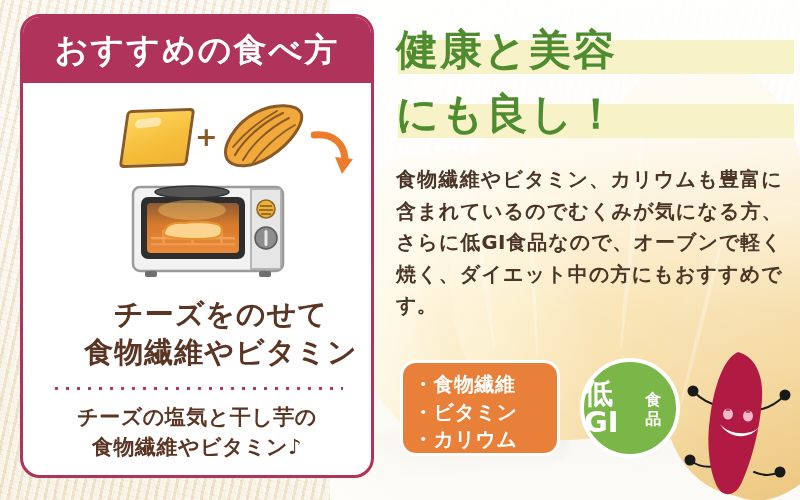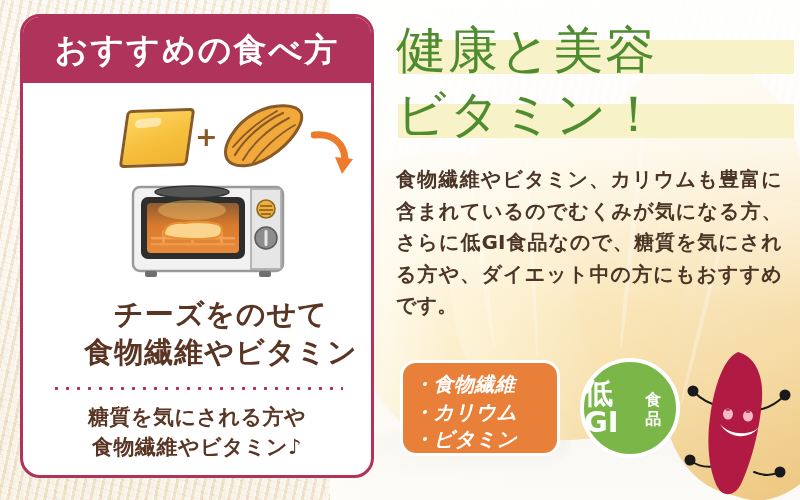--- a/index.html
+++ b/index.html
@@ -116,41 +116,41 @@
   .right{position:absolute;left:396px;top:0;width:404px;height:500px;}
 
   .headline{position:relative;margin-top:18px;}
   .hl-line{
     position:relative;display:block;height:64px;
   }
   .hl-band{
     position:absolute;left:2px;right:6px;bottom:8px;height:34px;background:#f7f2c8;
   }
   .hl-text{
-    position:relative;color:#4f8c2f;font-size:50px;font-weight:normal;letter-spacing:2px;
+    position:relative;color:#4f8c2f;font-size:42px;font-weight:bold;letter-spacing:2px;
     line-height:64px;white-space:nowrap;
   }
 
   .paragraph{
     margin-top:18px;width:386px;color:#4a3527;
     font-size:20px;font-weight:bold;line-height:1.58;letter-spacing:.2px;
     text-align:justify;
   }
 
   
   .badges{position:absolute;left:4px;top:360px;width:400px;height:110px;}
   .nutri-box{
     position:absolute;left:0;top:0;width:160px;height:96px;
     background:#e8803a;border:3px solid #ffffff;border-radius:16px;
     box-sizing:border-box;padding:8px 0 0 10px;
   }
   .nutri-box li{
     list-style:none;color:#fff;font-size:20px;font-weight:bold;line-height:1.38;letter-spacing:.5px;
   }
-  .nutri-box ul{margin:0;padding:0;font-style:italic;}
+  .nutri-box ul{margin:0;padding:0;}
   .gi-badge{
     position:absolute;left:180px;top:-2px;width:100px;height:100px;border-radius:50%;
     background:#7ab648;border:4px solid #ffffff;box-sizing:border-box;
     display:flex;flex-direction:row;align-items:center;justify-content:center;
   }
   .gi-top{color:#fff;font-size:29px;font-weight:bold;line-height:1;letter-spacing:0;}
   .gi-bot{color:#fff;font-size:16px;font-weight:bold;line-height:1.2;margin-top:2px;}
 
   
   .mascot{position:absolute;left:676px;top:348px;width:120px;height:150px;}
@@ -232,48 +232,48 @@
       </svg>
 
       <div class="card-main-text">
         <div>チーズをのせて</div>
         <div>食物繊維やビタミン</div>
       </div>
 
       <div class="divider"></div>
 
       <div class="card-sub-text">
-        <div>糖質を気にされる方や</div>
+        <div>チーズの塩気と干し芋の</div>
         <div>食物繊維やビタミン♪</div>
       </div>
 
     </div>
   </div>
 
   <div class="right">
 
     <div class="headline">
       <div class="hl-line">
         <div class="hl-band"></div>
         <span class="hl-text">健康と美容</span>
       </div>
       <div class="hl-line">
         <div class="hl-band"></div>
-        <span class="hl-text">ビタミン！</span>
+        <span class="hl-text">にも良し！</span>
       </div>
     </div>
 
-    <div class="paragraph">食物繊維やビタミン、カリウムも豊富に含まれているのでむくみが気になる方、さらに低GI食品なので、糖質を気にされる方や、ダイエット中の方にもおすすめです。</div>
+    <div class="paragraph">食物繊維やビタミン、カリウムも豊富に含まれているのでむくみが気になる方、さらに低GI食品なので、オーブンで軽く焼く、ダイエット中の方にもおすすめです。</div>
 
     <div class="badges">
       <div class="nutri-box">
         <ul>
           <li>・食物繊維</li>
+          <li>・ビタミン</li>
           <li>・カリウム</li>
-          <li>・ビタミン</li>
         </ul>
       </div>
 
       <div class="gi-badge">
         <span class="gi-top">低GI</span>
         <span class="gi-bot">食品</span>
       </div>
     </div>
   </div>
 

